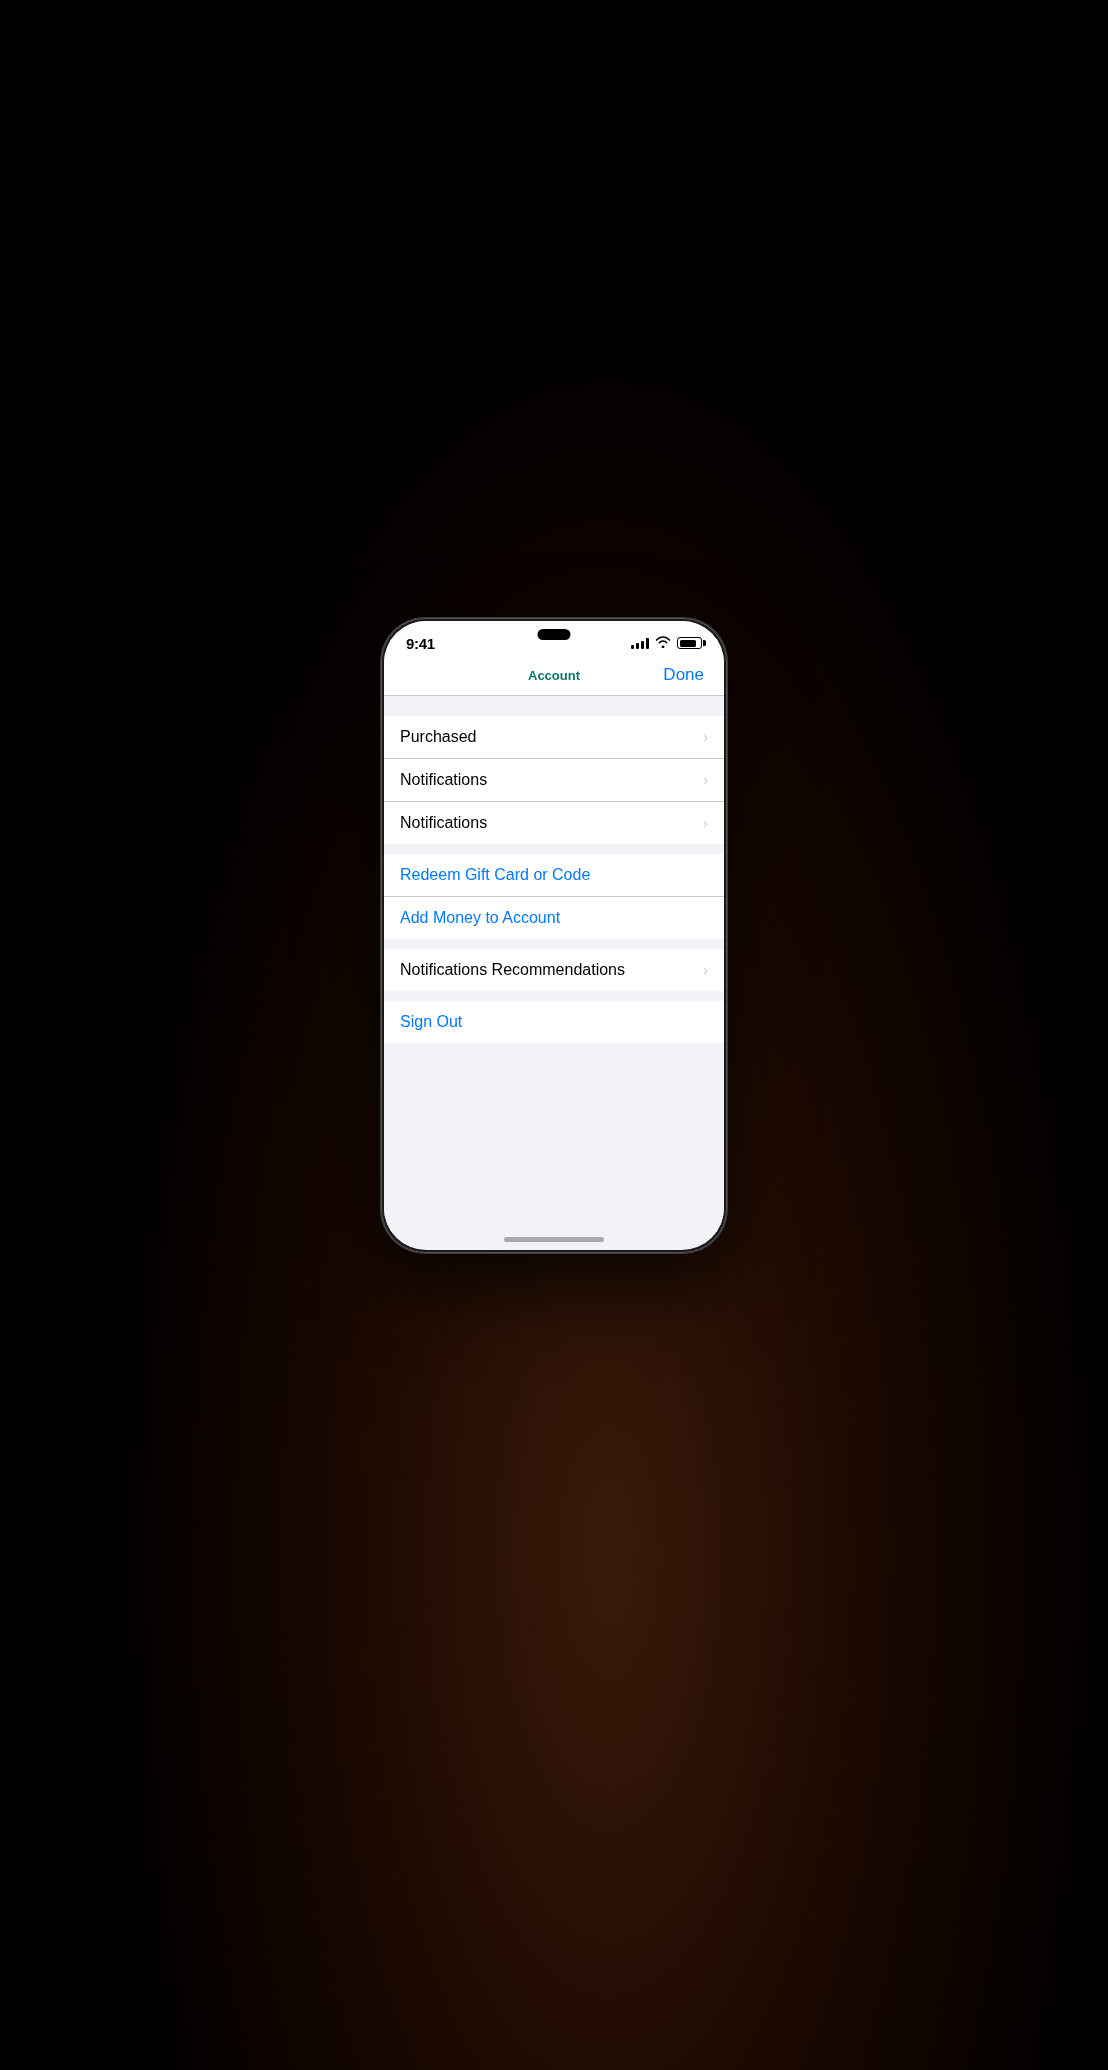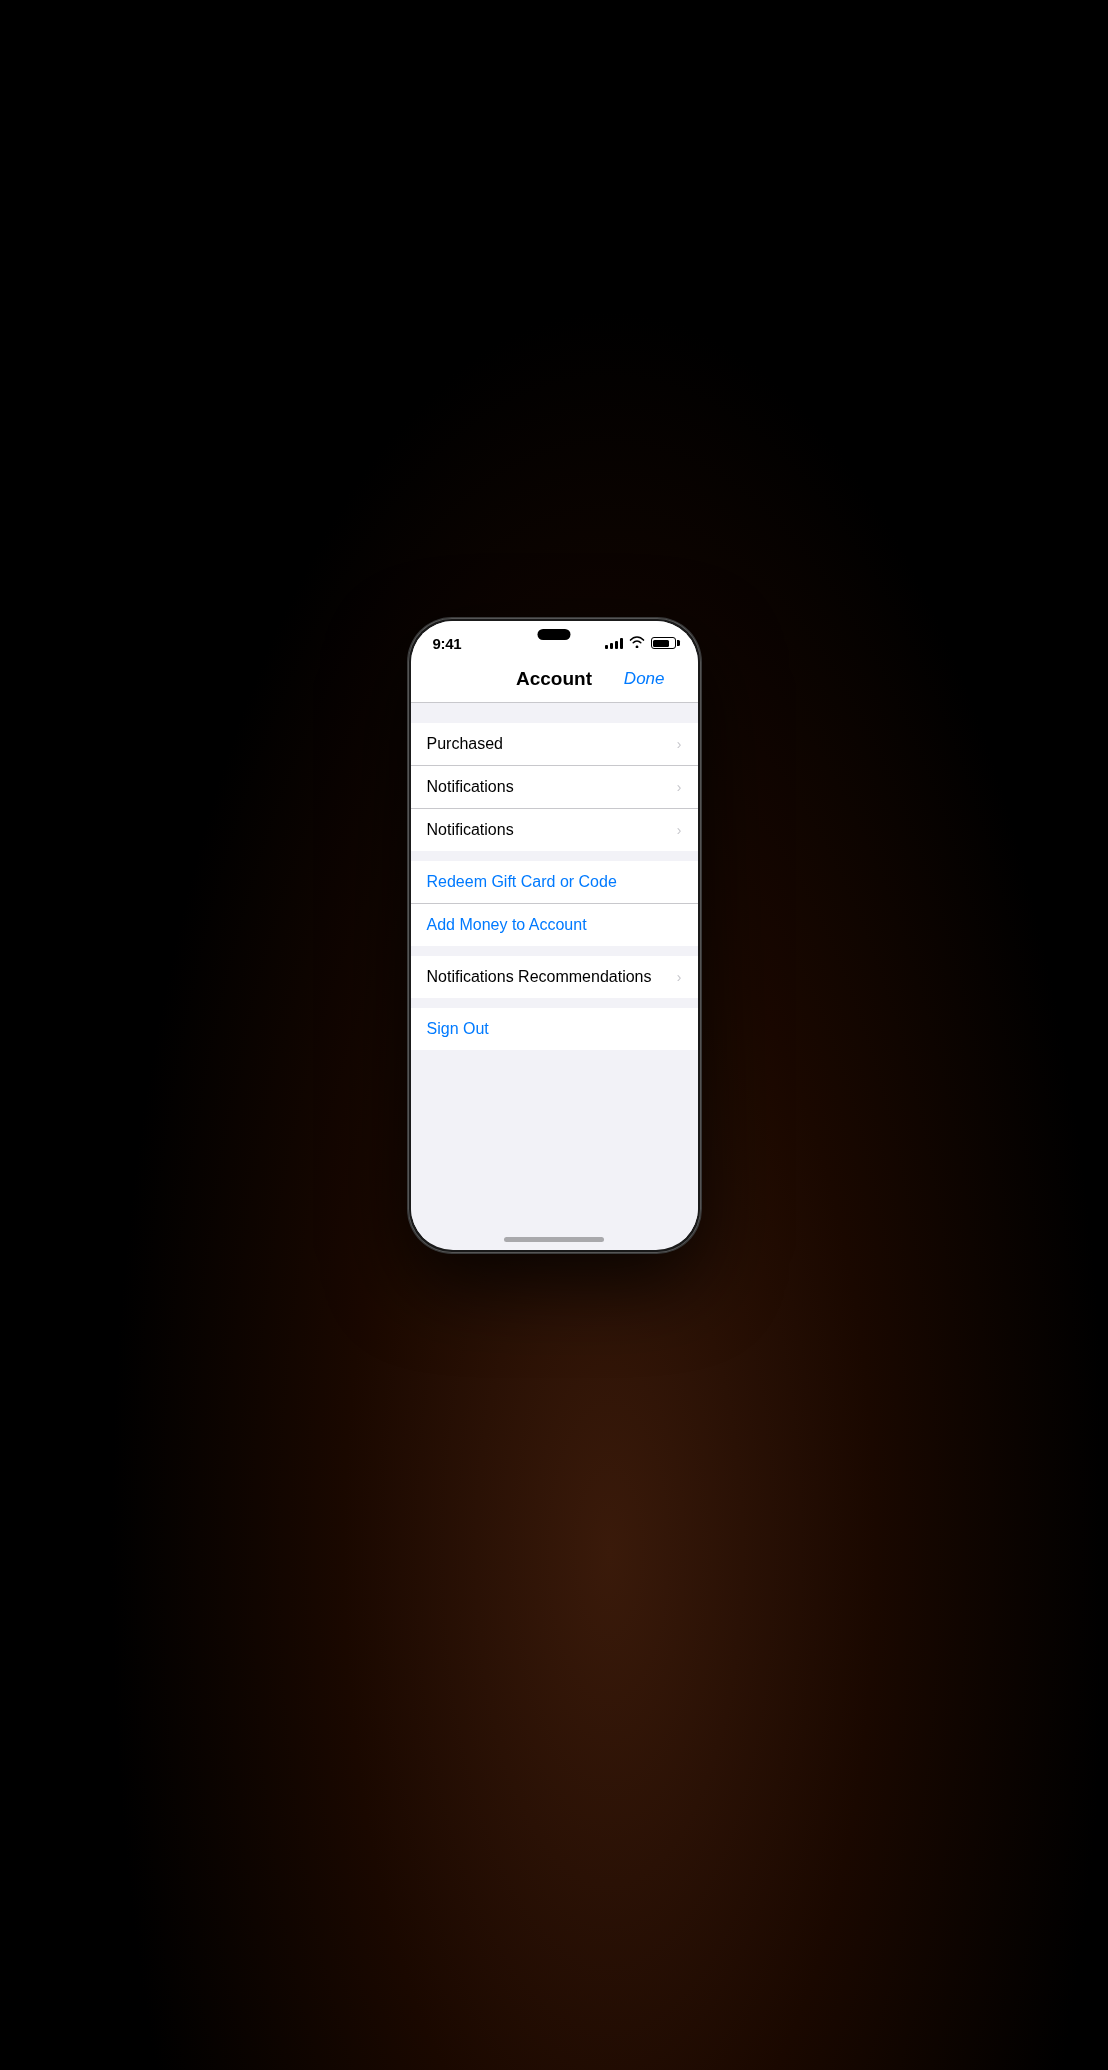--- a/index.html
+++ b/index.html
@@ -26,21 +26,21 @@
     }
 
     
     .phone-wrapper {
       position: relative;
       z-index: 10;
       margin-top: -200px;
     }
 
     .phone-frame {
-      width: 293px;
+      width: 346px;
       height: 635px;
       background: #1a1a1a;
       border-radius: 44px;
       padding: 3px;
       box-shadow:
         0 0 0 1px #3a3a3a,
         0 30px 80px rgba(0,0,0,0.8),
         inset 0 0 0 1px #555;
       position: relative;
     }
@@ -142,33 +142,32 @@
       background: #fff;
       display: flex;
       align-items: center;
       justify-content: center;
       padding: 10px 16px 12px;
       position: relative;
       border-bottom: 0.5px solid #c8c8cc;
     }
 
     .nav-title {
-      font-size: 19px;
+      font-size: 13px;
       font-weight: 600;
-      color: #000000;
+      color: #0f766e;
     }
 
     .nav-done {
       position: absolute;
-      right: 33px;
+      right: 20px;
       font-size: 17px;
       color: #007aff;
       font-weight: 400;
       cursor: pointer;
-      font-style: italic;
     }
 
     
     .scroll-content {
       height: calc(100% - 90px);
       overflow-y: auto;
       background: #f2f2f7;
     }
 
     

